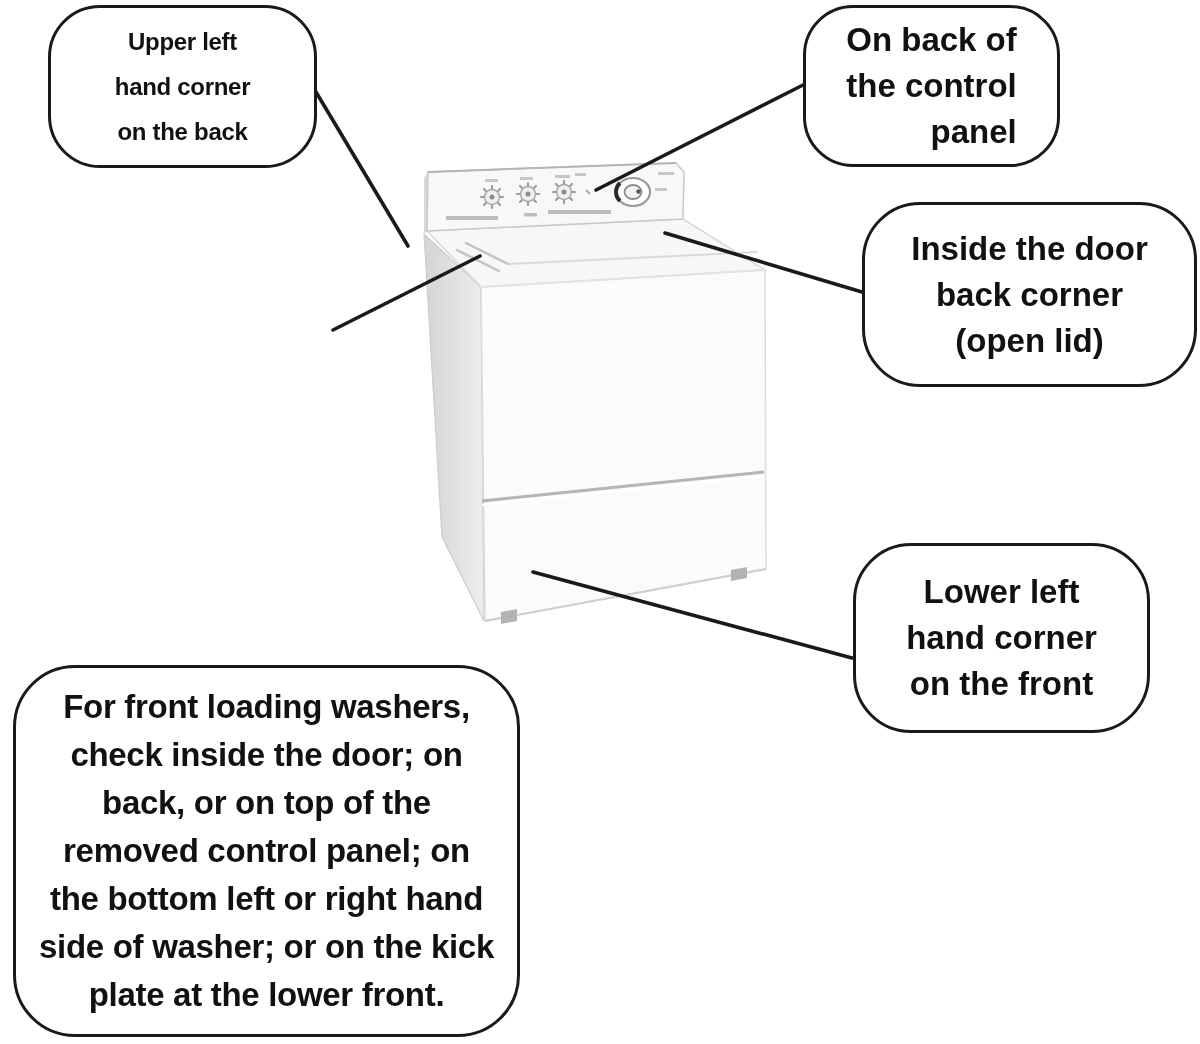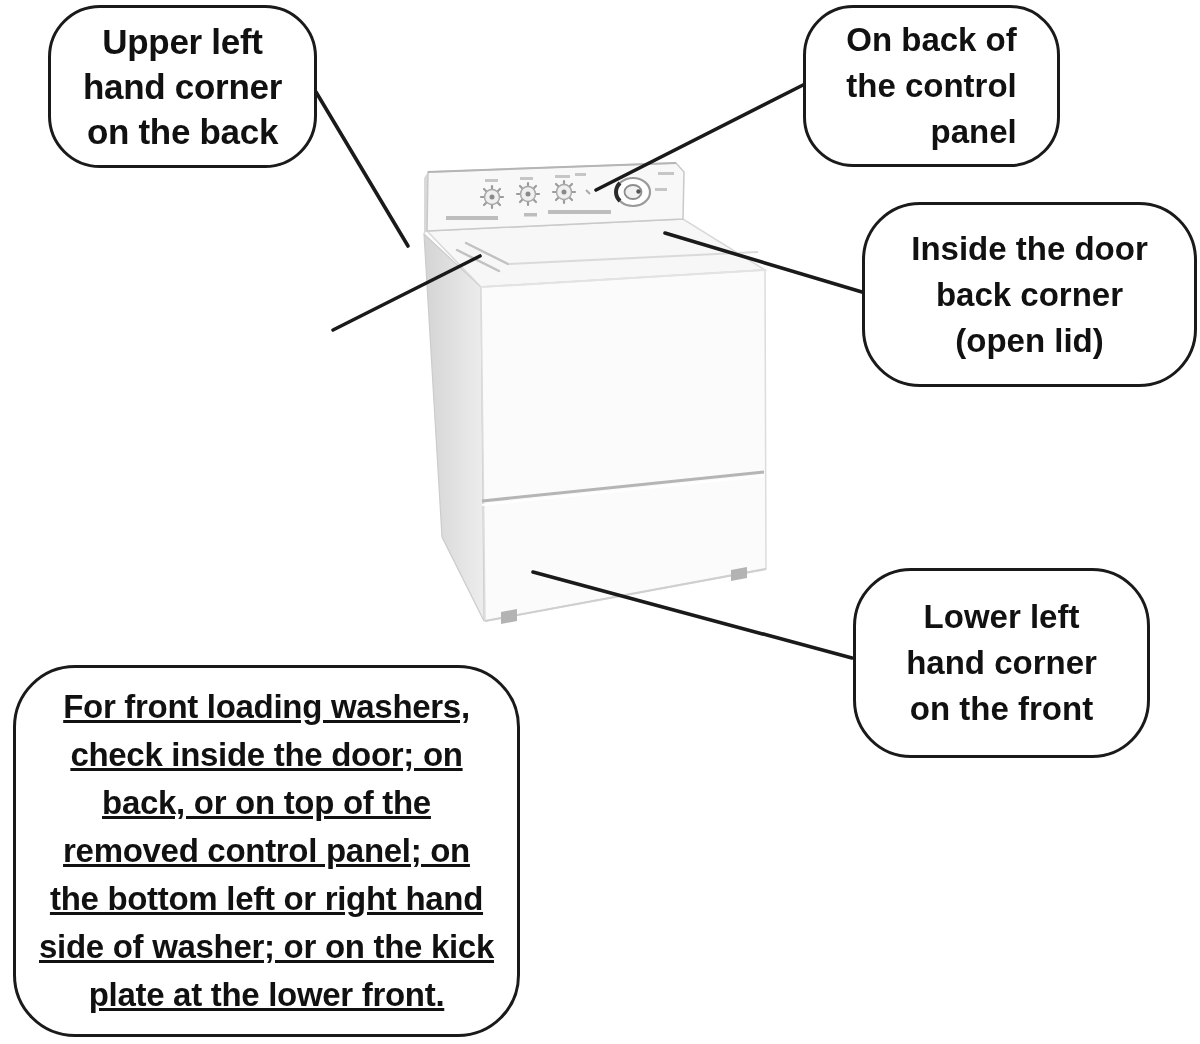--- a/index.html
+++ b/index.html
@@ -10,26 +10,26 @@
   }
   svg.scene{position:absolute;left:0;top:0;width:1200px;height:1044px;}
   .bubble{
     position:absolute;box-sizing:border-box;
     border:3.5px solid var(--outline,#1a1a1a);
     background:var(--bubble-fill,#ffffff);
     color:var(--ink,#111111);
     display:flex;align-items:center;justify-content:center;
     text-align:center;font-weight:bold;white-space:pre-line;
   }
-  .b1{left:48px;top:5px;width:269px;height:163px;border-radius:52px;font-size:35px;line-height:45px;letter-spacing:-0.3px;}
+  .b1{left:48px;top:5px;width:269px;height:163px;border-radius:52px;font-size:24px;line-height:45px;letter-spacing:-0.3px;}
   .b2{left:803px;top:5px;width:257px;height:162px;border-radius:50px;font-size:33px;line-height:46px;text-align:right;}
   .b3{left:28px;top:287px;width:305px;height:88px;border-radius:44px;font-size:34px;line-height:40px;}
   .b4{left:862px;top:202px;width:335px;height:185px;border-radius:58px;font-size:33px;line-height:46px;}
-  .b5{left:853px;top:568px;width:297px;height:190px;border-radius:58px;font-size:33px;line-height:46px;}
-  .b6{left:13px;top:665px;width:507px;height:372px;border-radius:62px;font-size:33px;line-height:48px;letter-spacing:-0.3px;text-decoration:underline;}
+  .b5{left:853px;top:543px;width:297px;height:190px;border-radius:58px;font-size:33px;line-height:46px;}
+  .b6{left:13px;top:665px;width:507px;height:372px;border-radius:62px;font-size:33px;line-height:48px;letter-spacing:-0.3px;}
   
   .leader{stroke:var(--outline,#1a1a1a);stroke-width:3.6;stroke-linecap:round;fill:none;}
   .f-side{fill:url(#sideGrad);stroke:#cccccc;stroke-width:1.2;}
   .f-deck{fill:#f7f7f7;stroke:#d8d8d8;stroke-width:1.5;}
   .f-body{fill:var(--washer-body,#fbfbfb);stroke:#dcdcdc;stroke-width:1.5;}
   .f-panel{fill:#f8f8f8;stroke:#c9c9c9;stroke-width:1.5;}
   .soft{stroke:#c2c2c2;stroke-width:2.5;fill:none;stroke-linecap:round;}
   .seam{stroke:#b5b5b5;stroke-width:3;fill:none;}
   .seamlight{stroke:#ffffff;stroke-width:2;fill:none;}
   .mark{fill:#c6c6c6;}

